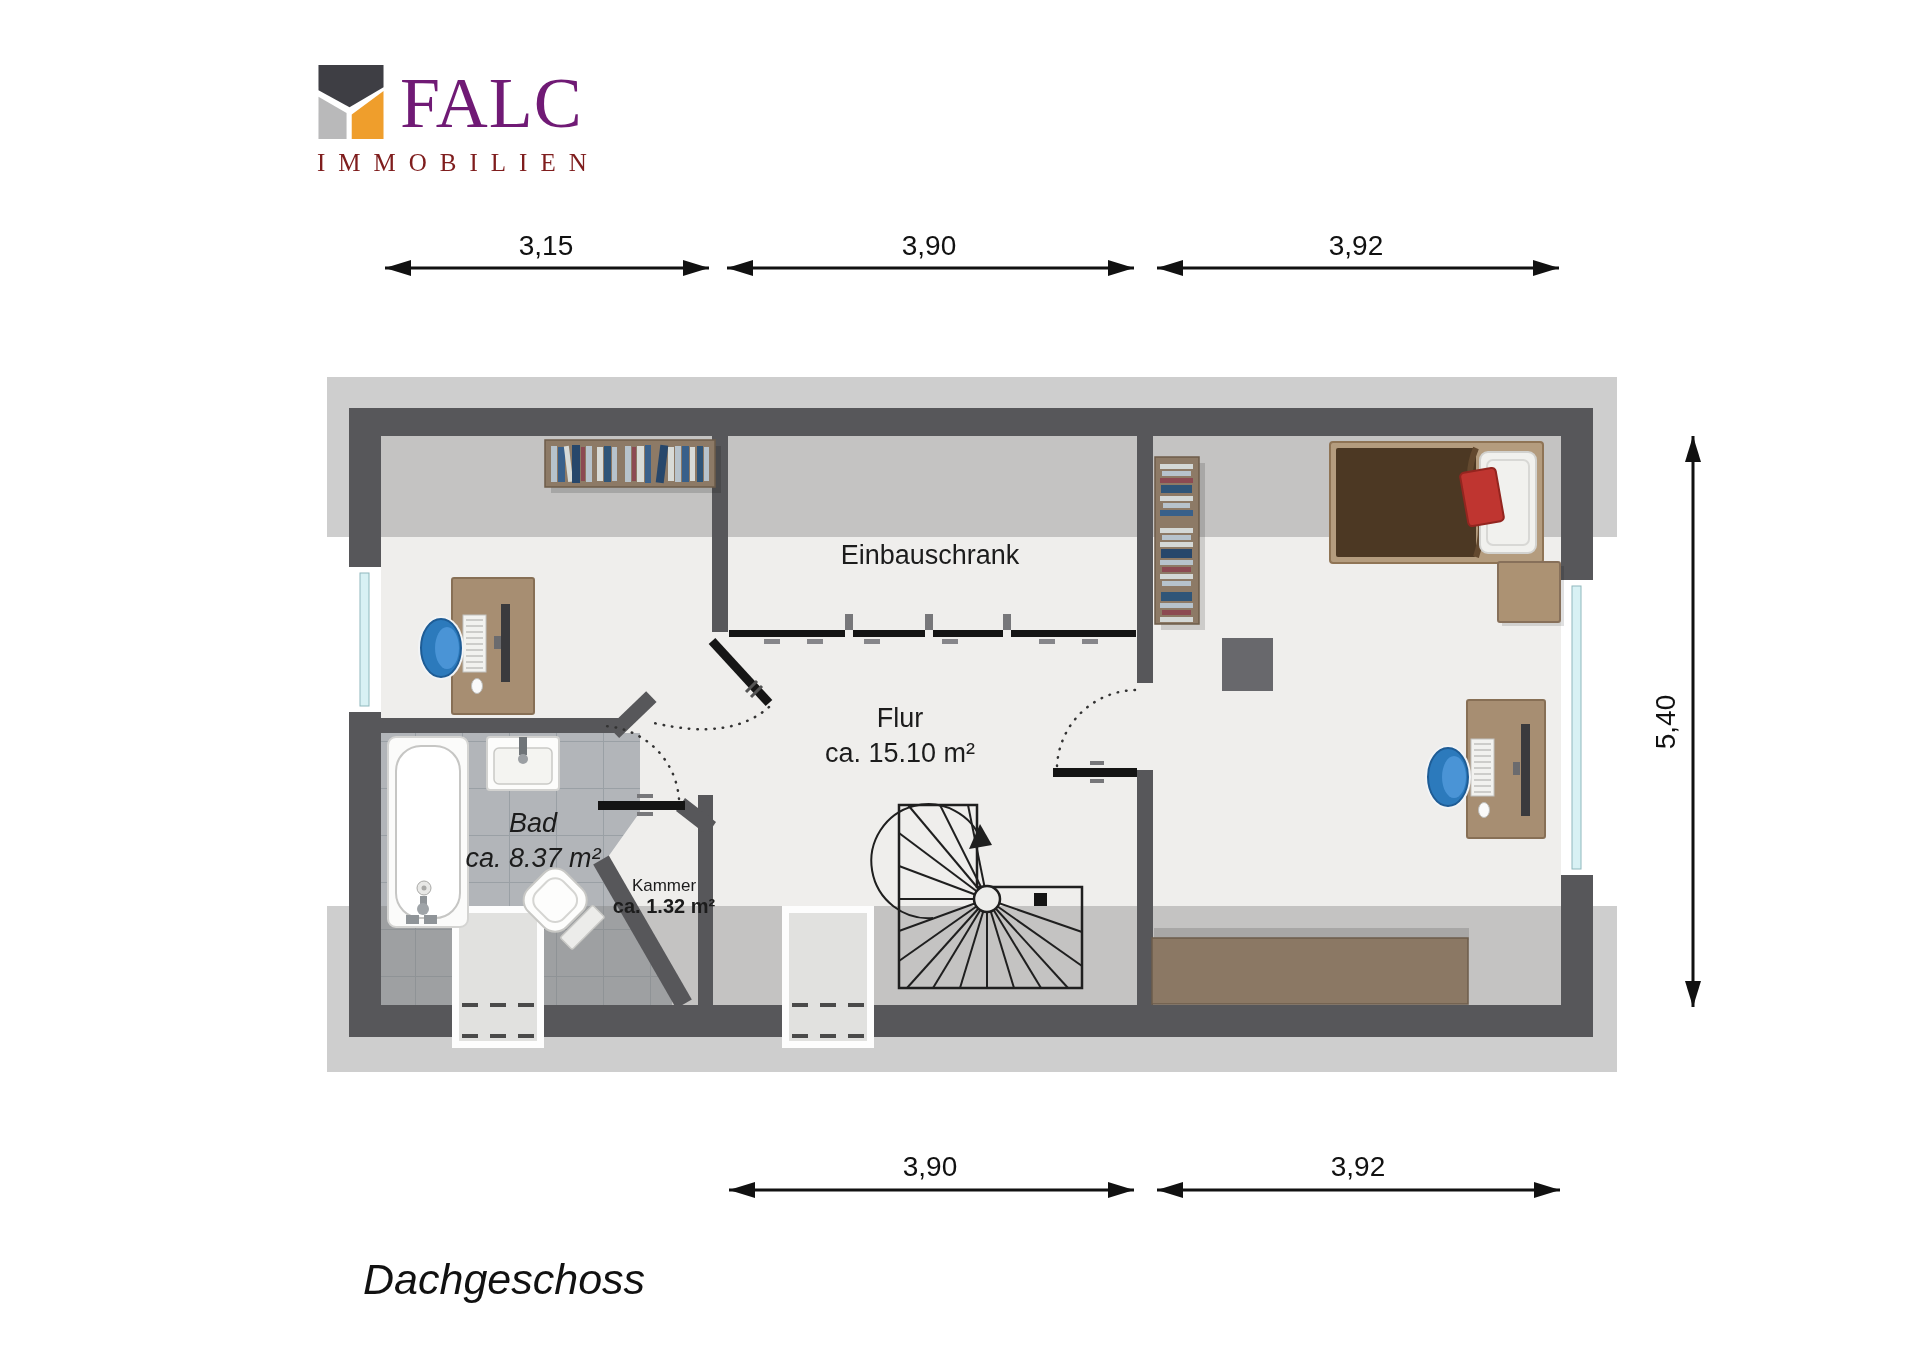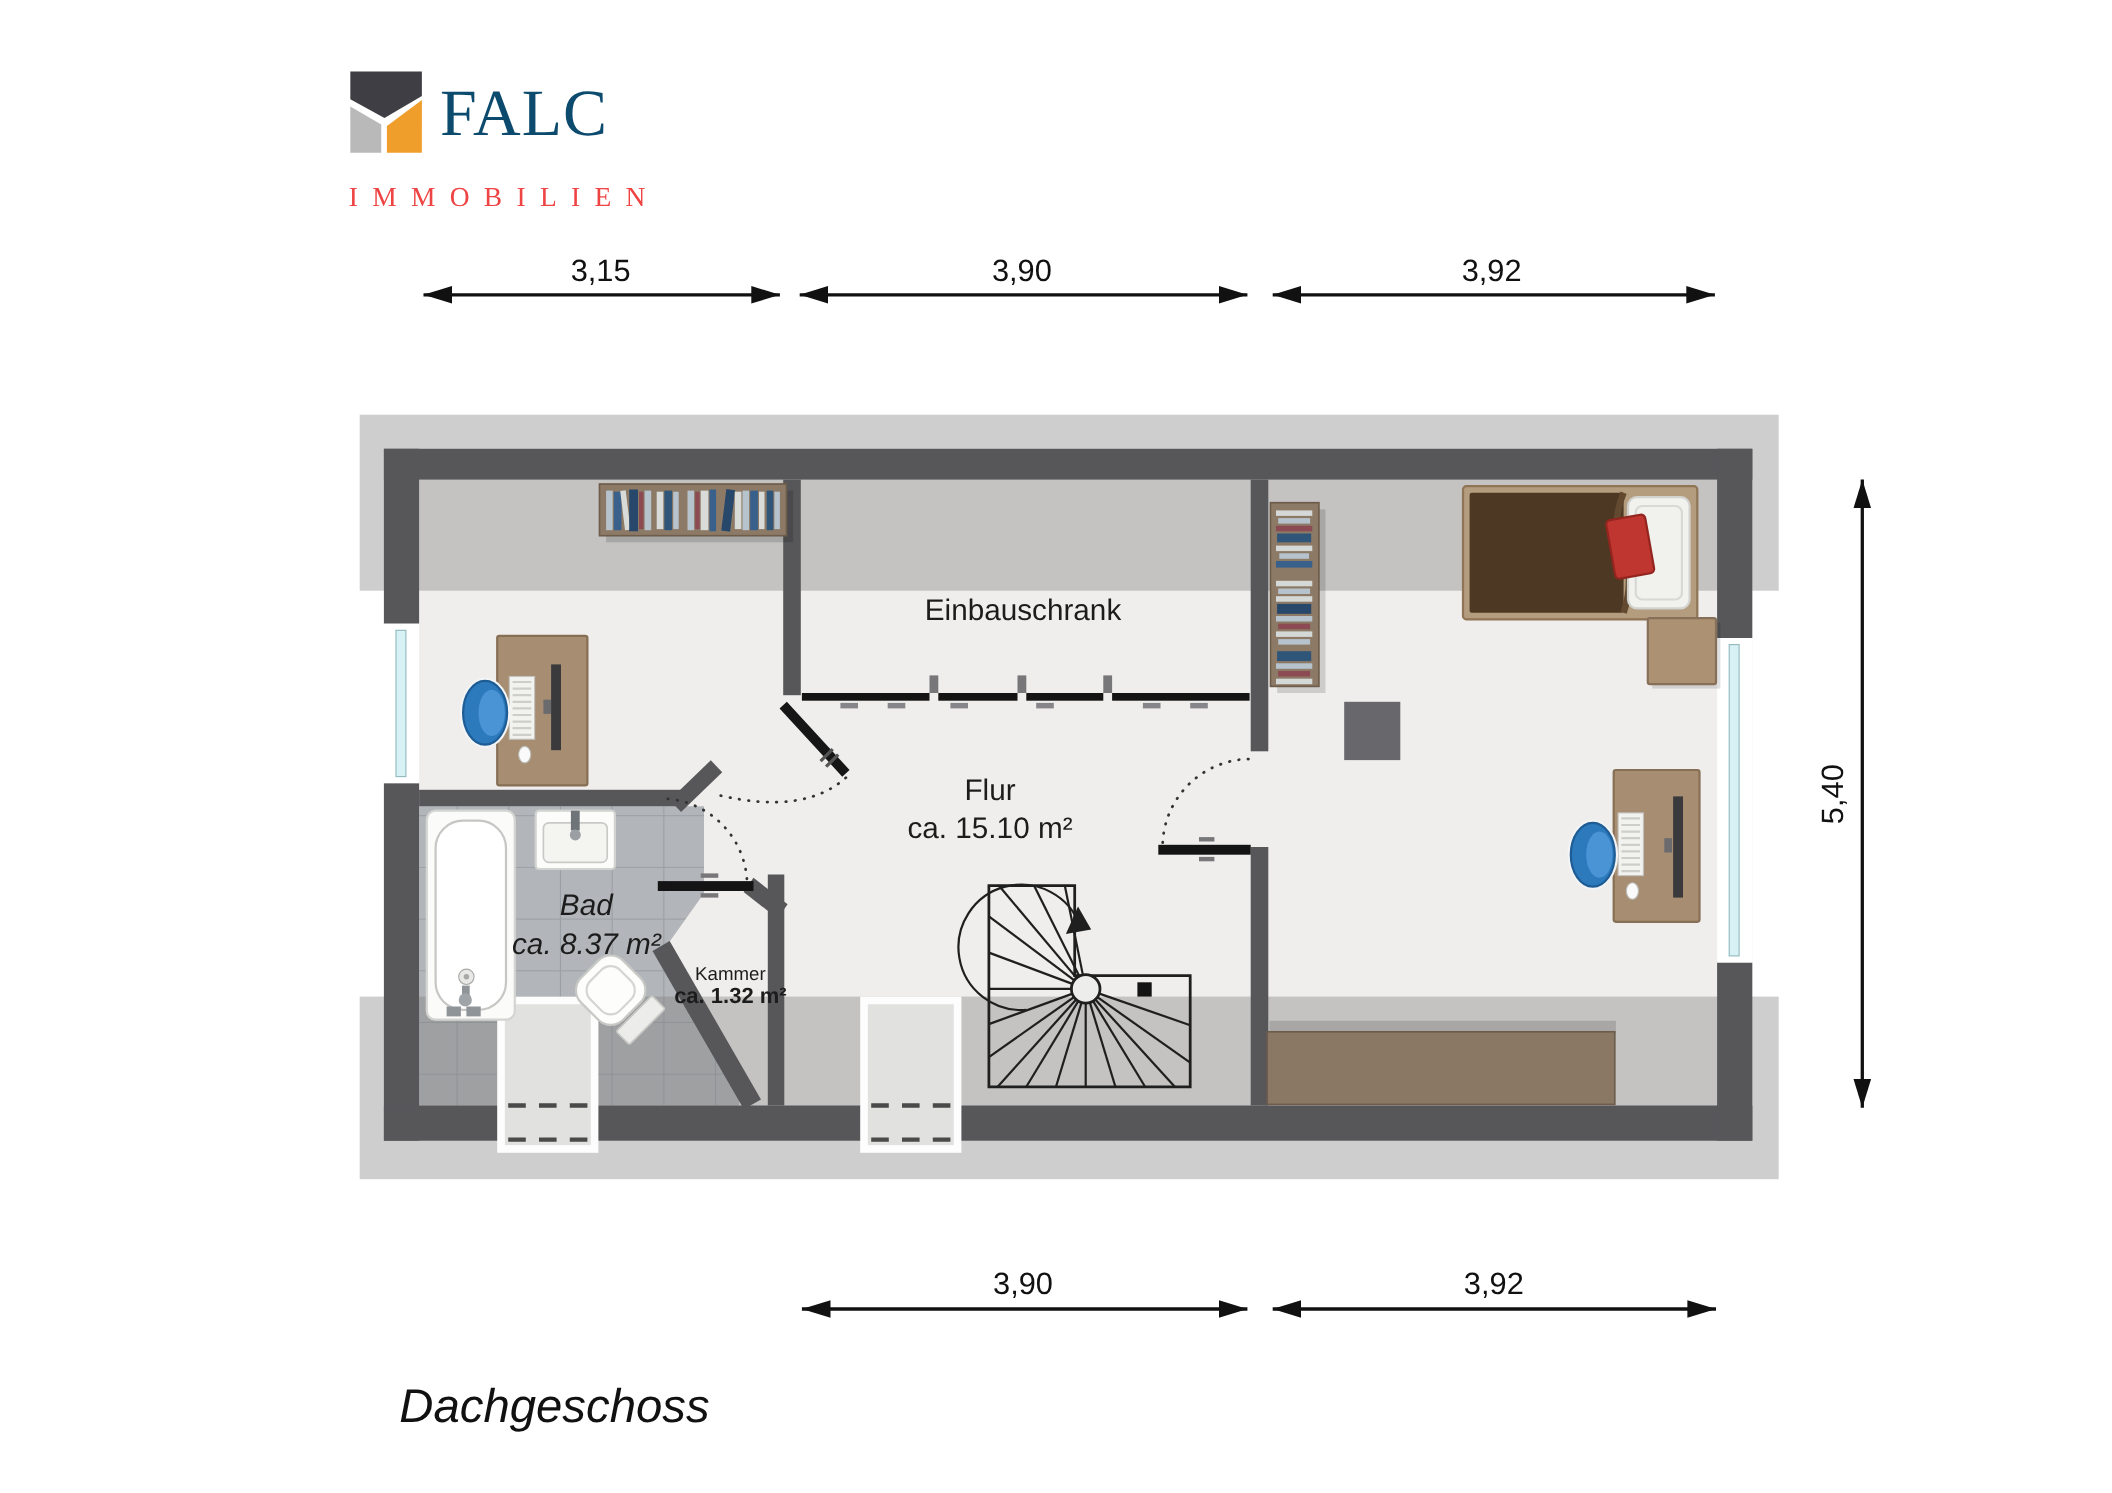--- a/index.html
+++ b/index.html
@@ -2,24 +2,24 @@
 <html><head>
 <meta charset="utf-8">
 <style>
   html,body{margin:0;padding:0;background:#ffffff;}
   .stage{position:relative;width:1920px;height:1357px;background:#fff;overflow:hidden;
          font-family:"Liberation Sans", sans-serif;}
   .plan-svg{position:absolute;left:0;top:0;}
   
   .logo{position:absolute;left:317px;top:64px;}
   .logo-row{display:flex;align-items:flex-start;gap:15px;}
-  .logo-brand{font-family:"Liberation Serif", serif;font-size:60px;line-height:78px;
-              font-weight:500;color:#0c4a6e;letter-spacing:1px;}
-  .logo-sub{margin-top:24px;font-family:"Liberation Serif", serif;font-size:25px;
-            letter-spacing:13px;color:#ef4444;}
+  .logo-brand{font-family:"Liberation Serif", serif;font-size:72px;line-height:78px;
+              font-weight:500;color:#701a75;letter-spacing:1px;}
+  .logo-sub{margin-top:7px;font-family:"Liberation Serif", serif;font-size:25px;
+            letter-spacing:13px;color:#7f1d1d;}
   
   .lbl{position:absolute;transform:translateX(-50%);text-align:center;color:#1c1c1c;
        font-size:27px;line-height:35px;white-space:nowrap;}
   .lbl .area{display:block;}
   .lbl-kammer{font-size:17px;line-height:21px;margin-top:24px;}
   .lbl-kammer .area{font-size:20px;font-weight:bold;}
   .dim{position:absolute;transform:translateX(-50%);font-size:28px;color:#111;white-space:nowrap;}
   .dim-vert{transform:translate(-50%,-50%) rotate(-90deg);}
   .floor-title{position:absolute;left:363px;top:1255px;font-size:43px;color:#111;font-style:italic;}
 </style>

